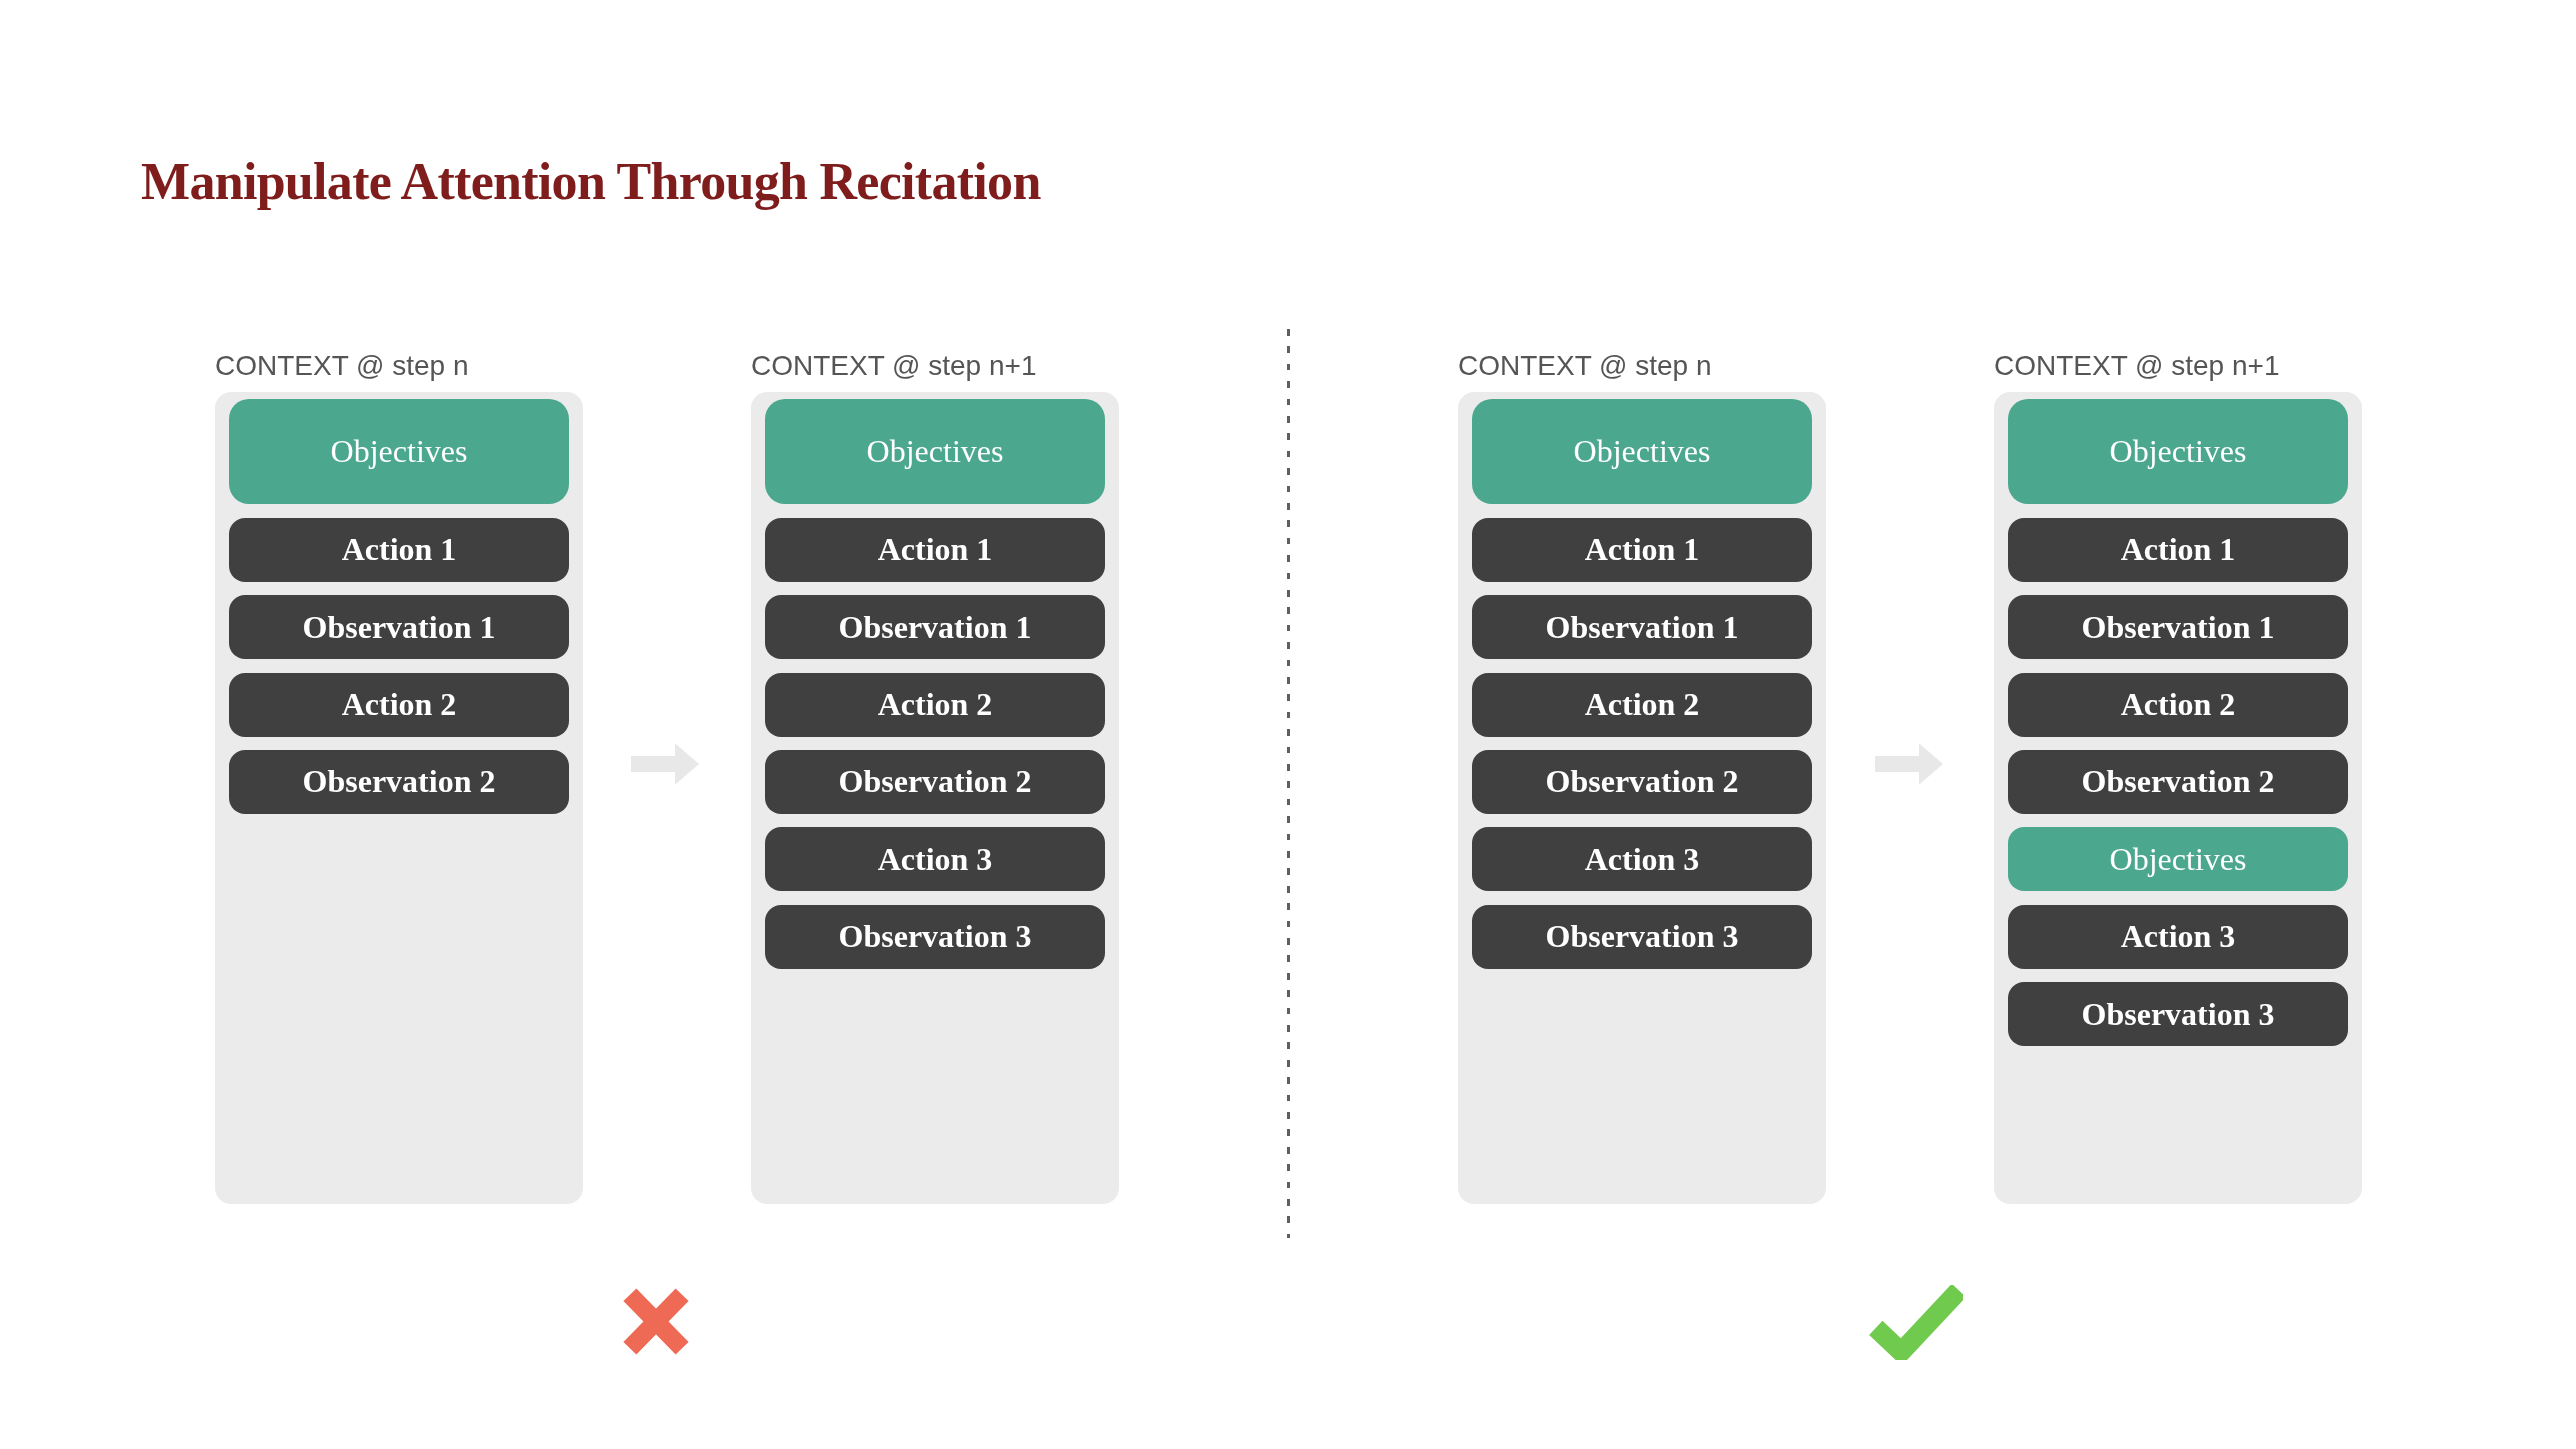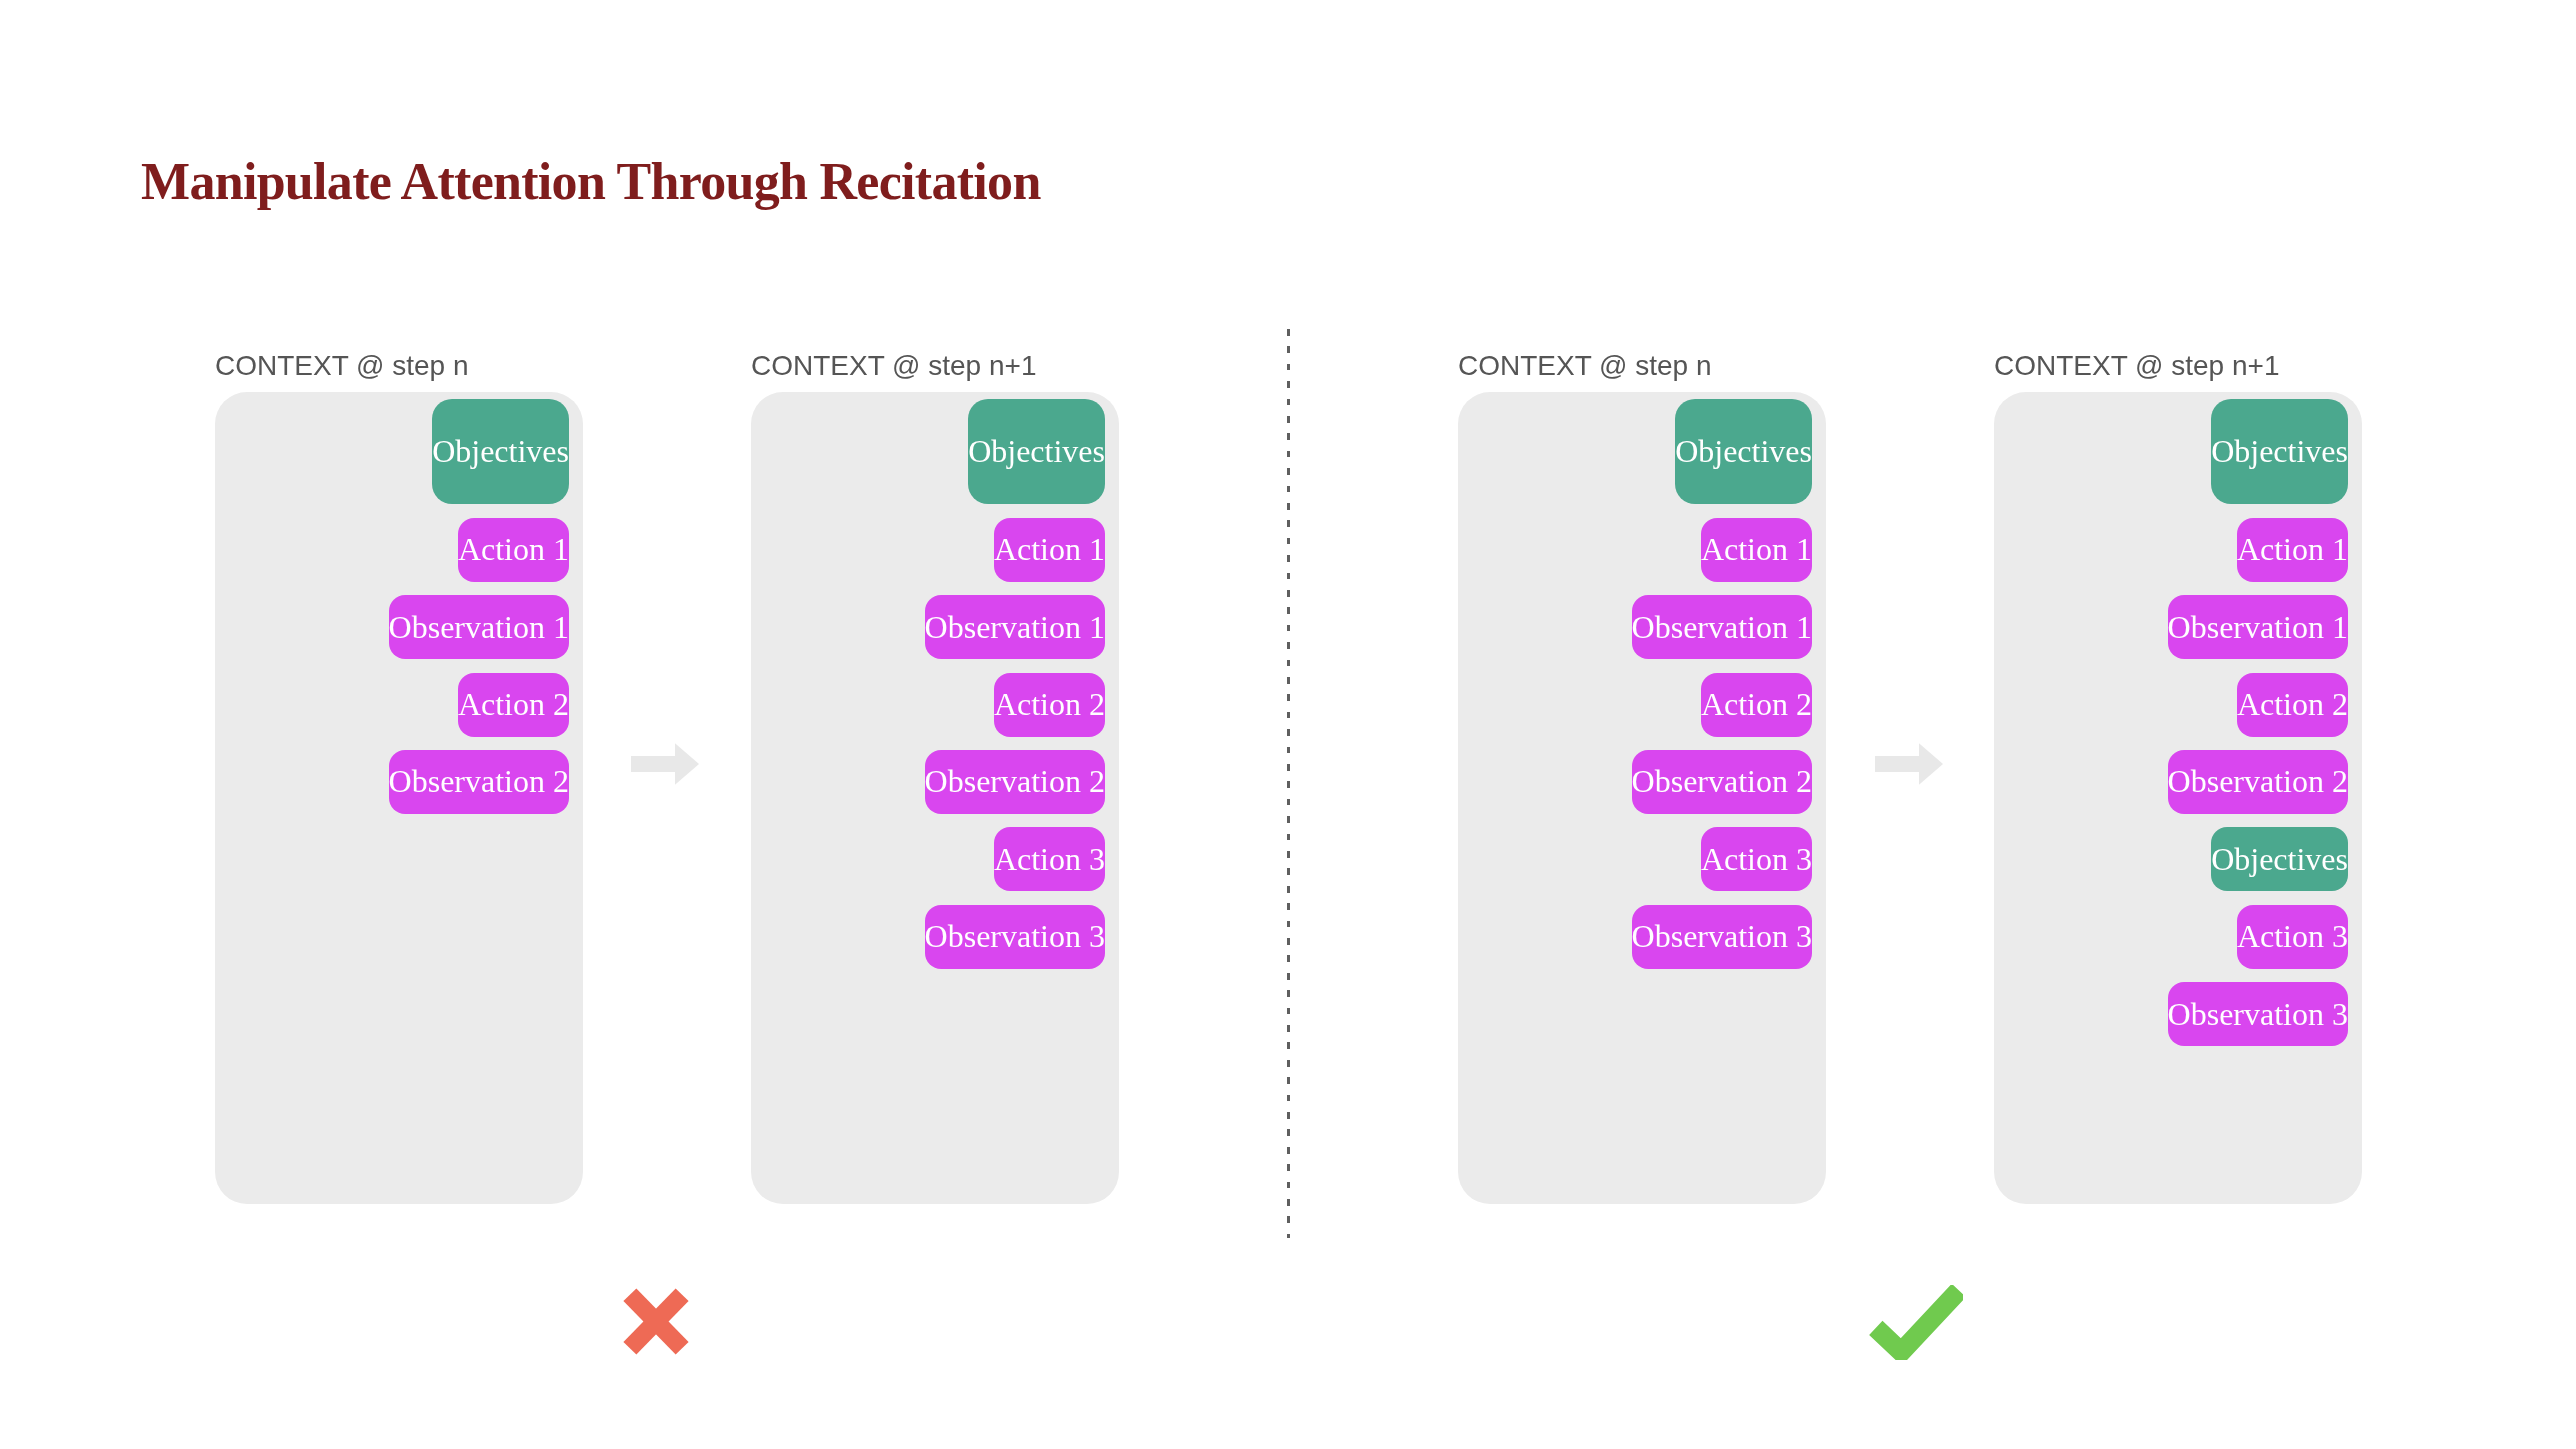--- a/index.html
+++ b/index.html
@@ -41,41 +41,40 @@
     font-size: 28px;
     color: #555555;
     white-space: nowrap;
   }
 
   .pill-container {
     margin-top: 8px;
     height: 812px;
     box-sizing: border-box;
     background: #EBEBEB;
-    border-radius: 32px;
+    border-radius: 16px;
     padding: 7.4px 14px;
     display: flex;
     flex-direction: column;
     gap: 13.4px;
-    align-items: flex-end;
   }
 
   .pill {
     flex: 0 0 auto;
     height: 64px;
     border-radius: 16px;
     display: flex;
     align-items: center;
     justify-content: center;
     color: #ffffff;
     font-family: "Liberation Serif", serif;
     font-size: 32px;
     white-space: nowrap;
   }
-  .pill.step { background: #d946ef; }
+  .pill.step { background: #404040; font-weight: bold; }
   .pill.objective { background: #4BA88E; }
   .pill.large { height: 105px; border-radius: 20px; }
 
   .arrow {
     position: absolute;
     top: 743px;
     width: 68px;
     height: 42px;
   }
   .arrow-1 { left: 631px; }

